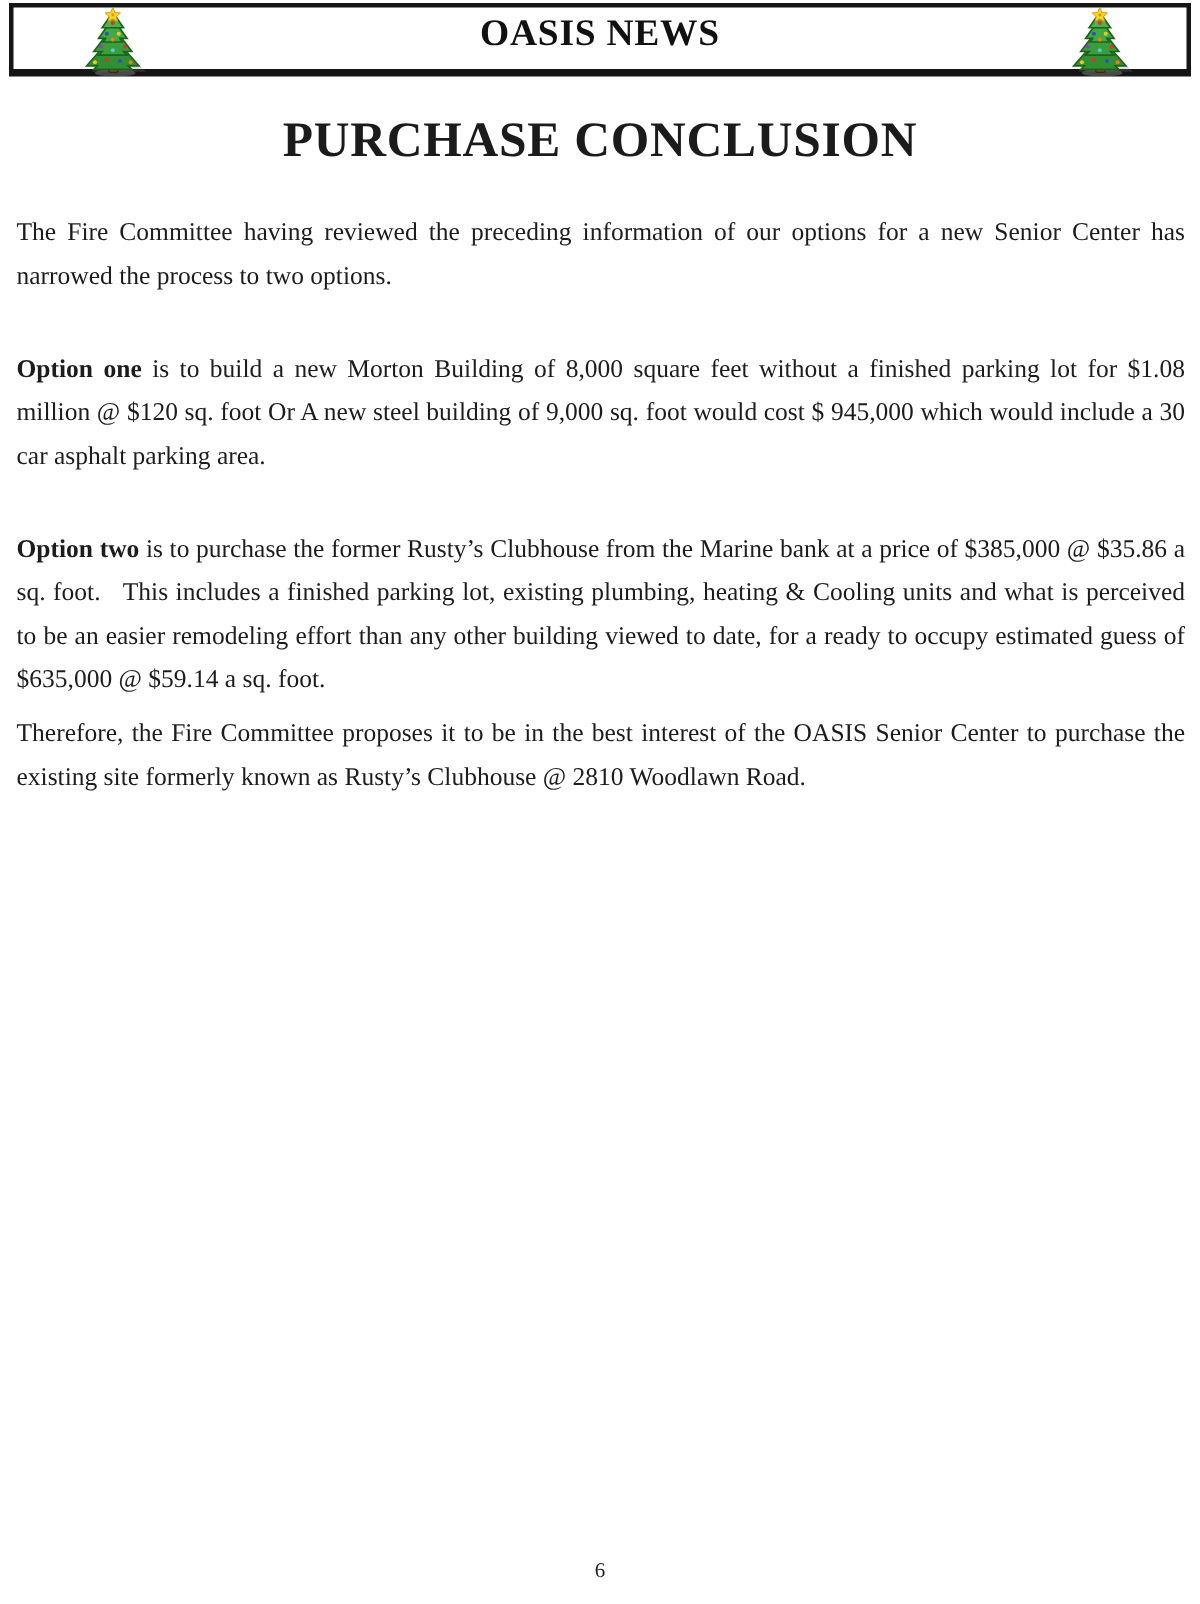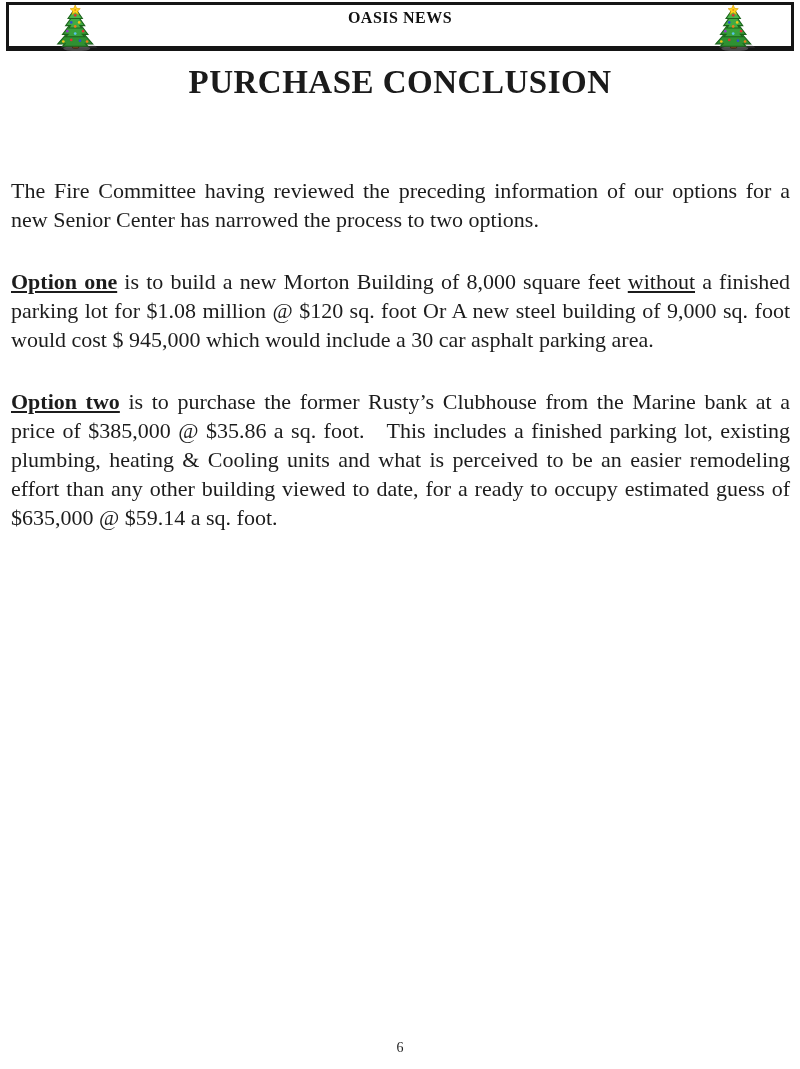--- a/index.html
+++ b/index.html
@@ -20,60 +20,59 @@
     width: 788px; height: 49px;
     border: 3px solid #151515;
     border-bottom-width: 5px;
     background: #ffffff;
   }
   .header-title {
     position: absolute;
     left: 0; right: 0; top: 4px;
     text-align: center;
     font-weight: bold;
-    font-size: 16px;
+    font-size: 25px;
     letter-spacing: 0.5px;
     color: #111111;
   }
   .tree {
     position: absolute;
     top: 0px;
     width: 54px; height: 46px;
   }
   .tree-left  { left: 40px; }
   .tree-right { left: 698px; }
 
   
   .page-title {
     position: absolute;
-    top: 64px; left: 0; right: 0;
+    top: 76px; left: 0; right: 0;
     margin: 0;
     text-align: center;
     font-size: 33px;
     font-weight: bold;
     letter-spacing: 0.5px;
     color: #1b1b1b;
   }
 
   
   .doc-body {
     position: absolute;
     top: 140px;
     left: 11px;
     width: 779px;
-    font-size: 22px;
+    font-size: 17px;
     line-height: 29px;
     text-align: justify;
-    margin-top: 36px;
   }
   .para { margin: 7px 0 0 0; }
   .para:first-child { margin-top: 0; }
   .para.spaced { margin-top: 33px; }
   .b { font-weight: bold; }
-  .u { text-decoration: underline; }
+  .u { }
 
   
   .page-number {
     position: absolute;
     bottom: 13px; left: 0; right: 0;
     text-align: center;
     font-size: 14px;
     color: #222222;
   }
 
@@ -123,15 +122,16 @@
     <use href="#xmas-tree"></use>
   </svg>
 </div>
 
 <h1 class="page-title">PURCHASE CONCLUSION</h1>
 
 <main class="doc-body">
     <p class="para"><span>The Fire Committee having reviewed the preceding information of our options for a new Senior Center has narrowed the process to two options.</span></p>
     <p class="para spaced"><span class="b u">Option one</span><span> is to build a new Morton Building of 8,000 square feet </span><span class="u">without</span><span> a finished parking lot for $1.08 million @ $120 sq. foot Or A new steel building of 9,000 sq. foot would cost $ 945,000 which would include a 30 car asphalt parking area.</span></p>
     <p class="para spaced"><span class="b u">Option two</span><span> is to purchase the former Rusty’s Clubhouse from the Marine bank at a price of $385,000 @ $35.86 a sq. foot.&nbsp;&nbsp; This includes a finished parking lot, existing plumbing, heating &amp; Cooling units and what is perceived to be an easier remodeling effort than any other building viewed to date, for a ready to occupy estimated guess of $635,000 @ $59.14 a sq. foot.</span></p>
+    <p class="para"><span>Therefore, the Fire Committee proposes it to be in the best interest of the OASIS Senior Center to purchase the existing site formerly known as Rusty’s Clubhouse @ 2810 Woodlawn Road.</span></p>
   </main>
 
 <div class="page-number">6</div>
 
 </body></html>

